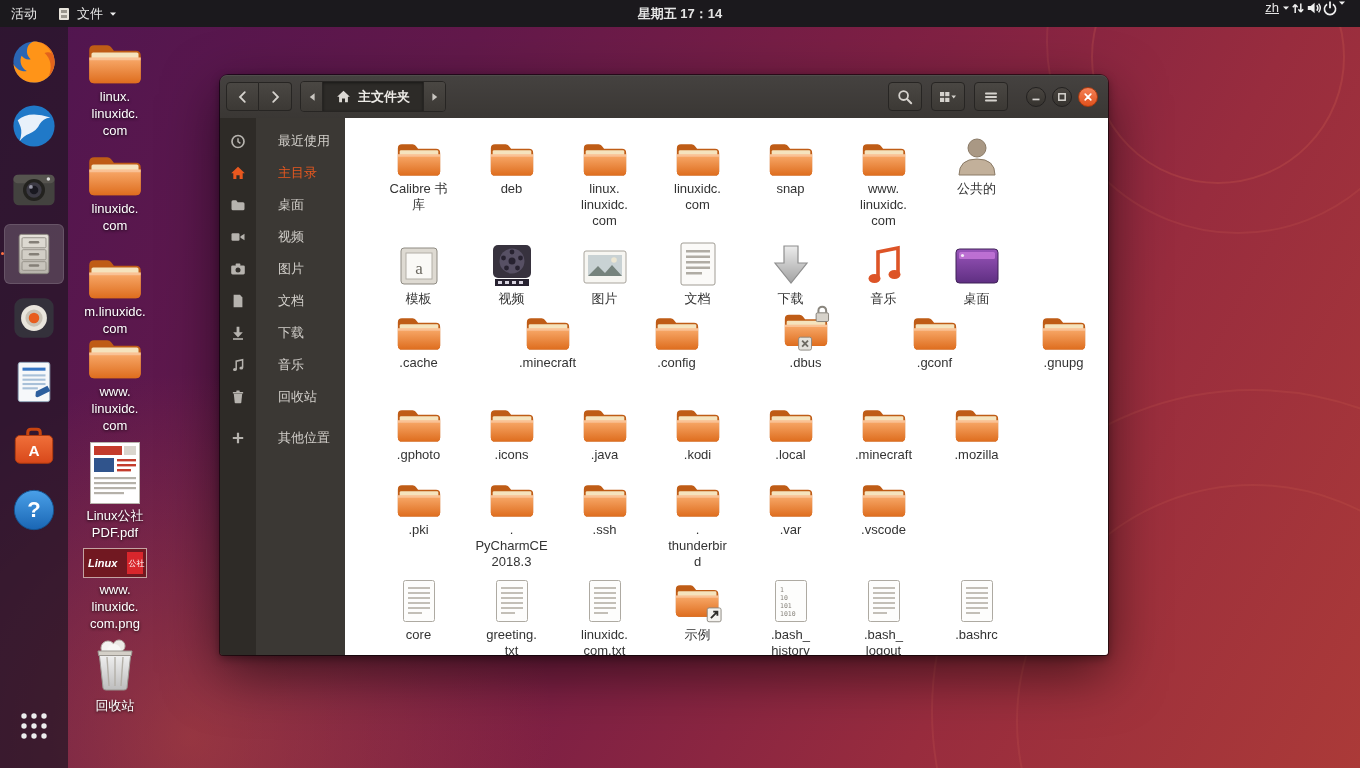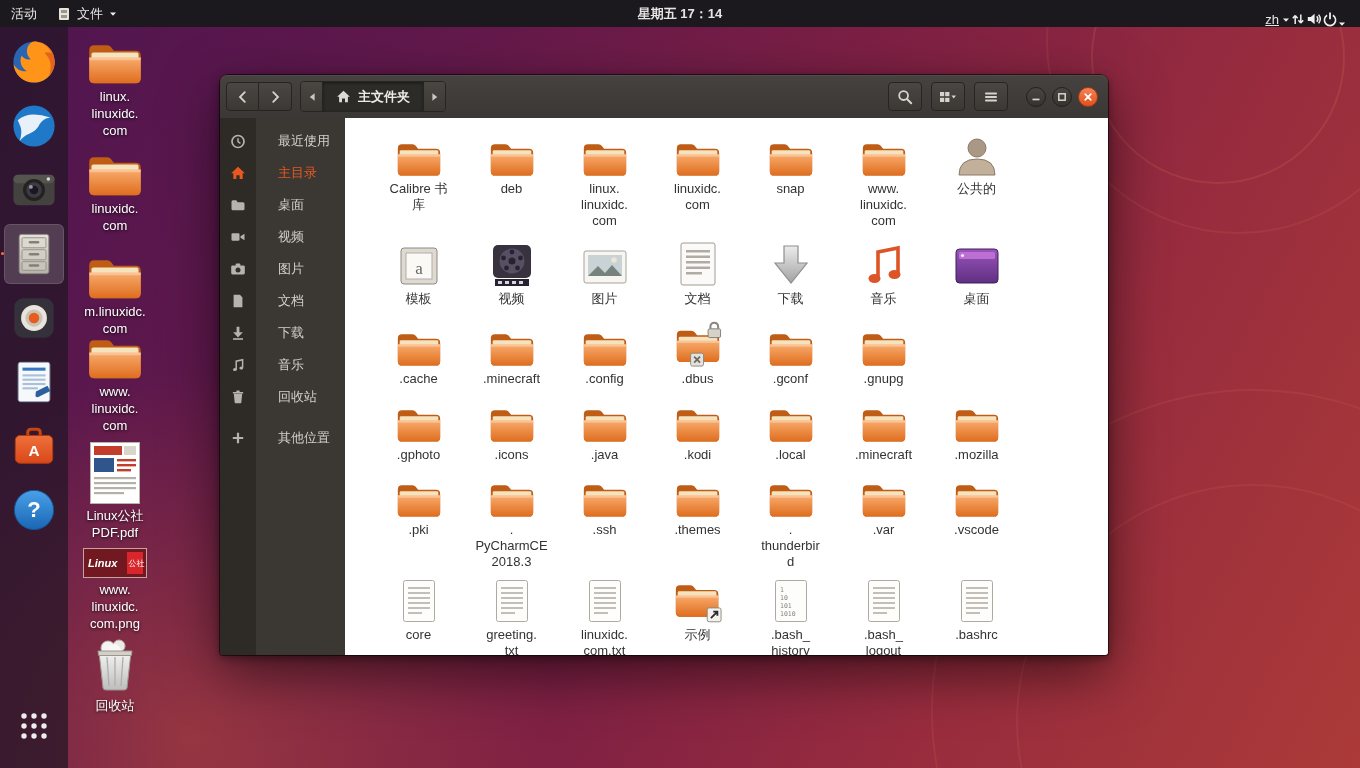--- a/index.html
+++ b/index.html
@@ -18,21 +18,21 @@
   .c3{width:470px;height:470px;right:-130px;bottom:-190px;}
   .c4{width:640px;height:640px;right:-215px;bottom:-265px;}
 
   
   .topbar{position:absolute;top:0;left:0;width:100%;height:27px;background:#1b191d;
     display:flex;align-items:center;color:#e5e5e5;font-size:13px;z-index:40;}
   .tb-activities{padding:0 11px;height:100%;display:flex;align-items:center;cursor:pointer;}
   .tb-appmenu{display:flex;align-items:center;gap:6px;padding:0 9px;height:100%;cursor:pointer;}
   .tb-clock{position:absolute;left:50%;top:0;height:100%;transform:translateX(-50%);
     display:flex;align-items:center;font-weight:600;}
-  .tb-right{margin-left:auto;display:flex;align-items:flex-end;padding-right:14px;height:100%;text-decoration:underline;}
+  .tb-right{margin-left:auto;display:flex;align-items:flex-start;padding-right:14px;height:100%;text-decoration:underline;}
   .tb-lang{display:flex;align-items:center;gap:3px;cursor:pointer;}
   .tb-ico{display:flex;align-items:center;}
 
   
   .dock{position:absolute;left:0;top:27px;bottom:0;width:68px;background:rgba(35,22,37,.72);
     z-index:30;}
   .dock-items{display:flex;flex-direction:column;align-items:center;padding-top:5px;}
   .dock-item{width:60px;height:60px;margin-bottom:4px;border-radius:6px;display:flex;
     align-items:center;justify-content:center;position:relative;cursor:pointer;}
   .dock-item.active{background:rgba(255,255,255,.17);box-shadow:inset 0 0 0 1px rgba(255,255,255,.12);}
@@ -724,21 +724,21 @@
               <div class="file-icon">
                 <svg width="46" height="40" viewBox="0 0 46 40">
                   <rect x="2" y="2" width="42" height="34" rx="3.5" fill="url(#gPurple)" stroke="#3f2156"></rect>
      <rect x="5" y="5" width="36" height="7" rx="1.5" fill="#c173d6" opacity="0.9"></rect>
      <circle cx="8.5" cy="8.5" r="1.6" fill="#f2e7f6"></circle>
                 </svg>
               </div>
                     <div class="file-label">桌面</div>
             </div>
           </div>
-          <div class="file-row" style="top: 203px;">
+          <div class="file-row" style="top: 187px; gap: 36px;">
             <div class="file-cell">
               <div class="file-icon">
                 <svg width="46" height="37" viewBox="0 0 50 40">
   <path d="M2 9 Q2 4.5 6.5 4.5 H18 q2.2 0 3.4 1.7 L24 9.5 H43.5 Q48 9.5 48 14 V34 q0 4.5 -4.5 4.5 h-37 Q2 38.5 2 34 Z" fill="#bf5c16"></path>
   <rect x="4" y="11" width="42" height="6" rx="1.5" fill="#f5e3bd"></rect>
   <path d="M2 15.5 H48 V34 q0 4.5 -4.5 4.5 h-37 Q2 38.5 2 34 Z" fill="url(#gFolder)"></path>
   <path d="M2 15.5 H48 V18 H2 Z" fill="#ffffff" opacity="0.3"></path>
                 </svg>
               </div>
                     <div class="file-label">.cache</div>
@@ -916,31 +916,20 @@
             <div class="file-cell">
               <div class="file-icon">
                 <svg width="46" height="37" viewBox="0 0 50 40">
   <path d="M2 9 Q2 4.5 6.5 4.5 H18 q2.2 0 3.4 1.7 L24 9.5 H43.5 Q48 9.5 48 14 V34 q0 4.5 -4.5 4.5 h-37 Q2 38.5 2 34 Z" fill="#bf5c16"></path>
   <rect x="4" y="11" width="42" height="6" rx="1.5" fill="#f5e3bd"></rect>
   <path d="M2 15.5 H48 V34 q0 4.5 -4.5 4.5 h-37 Q2 38.5 2 34 Z" fill="url(#gFolder)"></path>
   <path d="M2 15.5 H48 V18 H2 Z" fill="#ffffff" opacity="0.3"></path>
                 </svg>
               </div>
                     <div class="file-label">.ssh</div>
-            </div>
-            <div class="file-cell">
-              <div class="file-icon">
-                <svg width="46" height="37" viewBox="0 0 50 40">
-  <path d="M2 9 Q2 4.5 6.5 4.5 H18 q2.2 0 3.4 1.7 L24 9.5 H43.5 Q48 9.5 48 14 V34 q0 4.5 -4.5 4.5 h-37 Q2 38.5 2 34 Z" fill="#bf5c16"></path>
-  <rect x="4" y="11" width="42" height="6" rx="1.5" fill="#f5e3bd"></rect>
-  <path d="M2 15.5 H48 V34 q0 4.5 -4.5 4.5 h-37 Q2 38.5 2 34 Z" fill="url(#gFolder)"></path>
-  <path d="M2 15.5 H48 V18 H2 Z" fill="#ffffff" opacity="0.3"></path>
-                </svg>
-              </div>
-                    <div class="file-label">.themes</div>
             </div>
             <div class="file-cell">
               <div class="file-icon">
                 <svg width="46" height="37" viewBox="0 0 50 40">
   <path d="M2 9 Q2 4.5 6.5 4.5 H18 q2.2 0 3.4 1.7 L24 9.5 H43.5 Q48 9.5 48 14 V34 q0 4.5 -4.5 4.5 h-37 Q2 38.5 2 34 Z" fill="#bf5c16"></path>
   <rect x="4" y="11" width="42" height="6" rx="1.5" fill="#f5e3bd"></rect>
   <path d="M2 15.5 H48 V34 q0 4.5 -4.5 4.5 h-37 Q2 38.5 2 34 Z" fill="url(#gFolder)"></path>
   <path d="M2 15.5 H48 V18 H2 Z" fill="#ffffff" opacity="0.3"></path>
                 </svg>
               </div>

